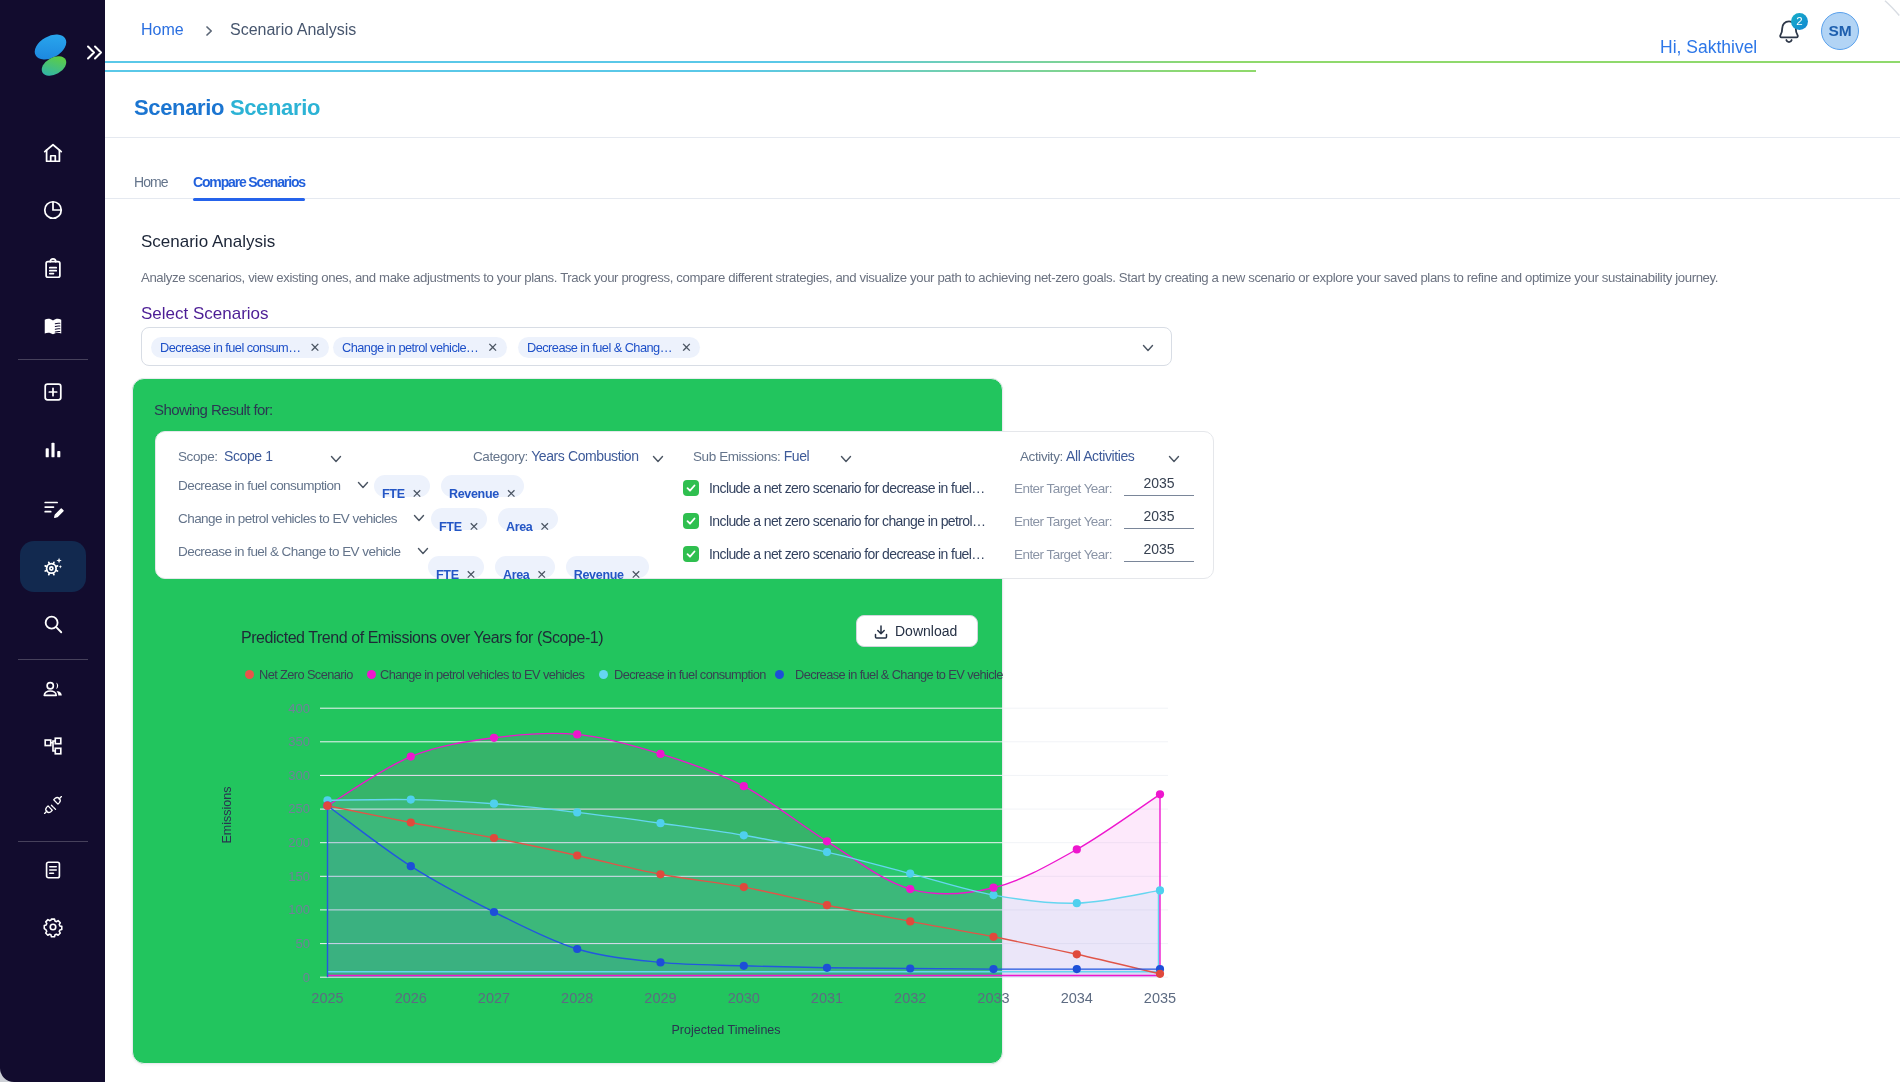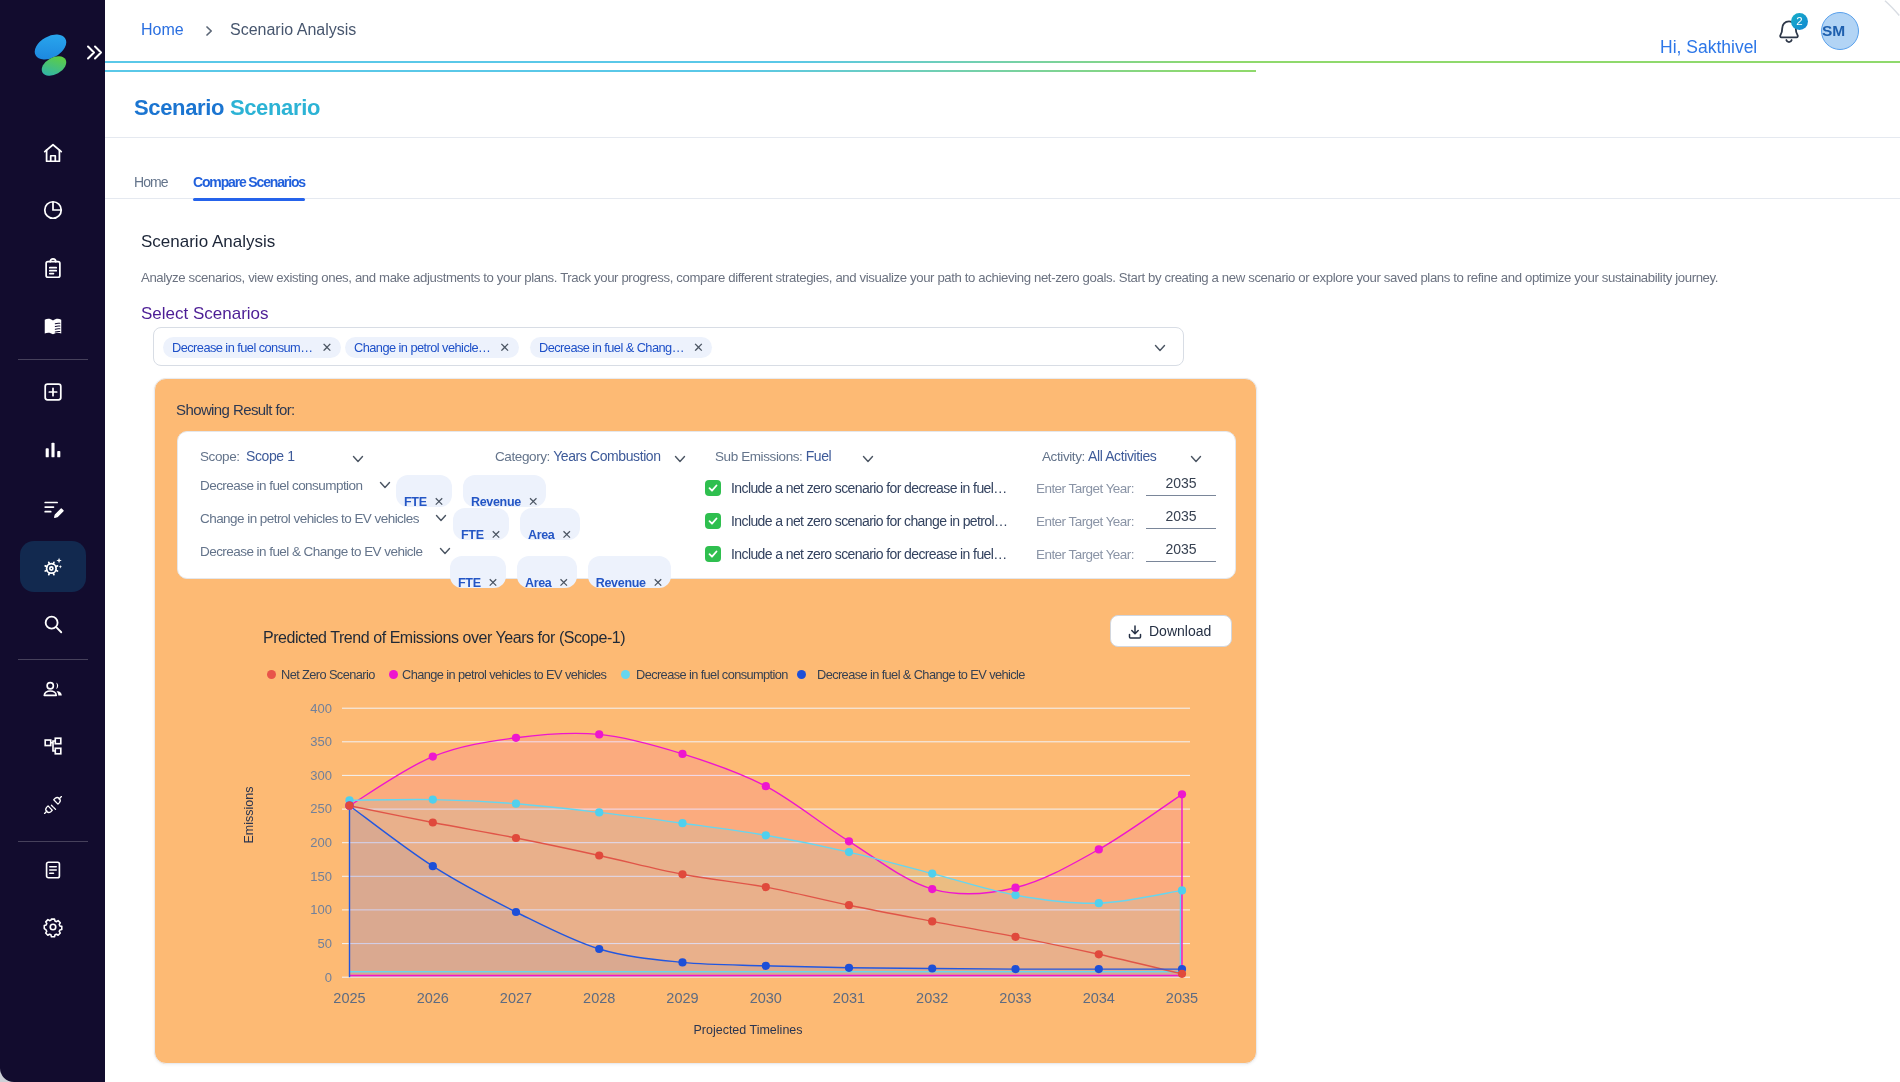--- a/index.html
+++ b/index.html
@@ -28,33 +28,33 @@
 
 #tab-home { position:absolute; left:134px; top:174px; font-size:14px; color:#64748b; letter-spacing:-0.9px; }
 #tab-cmp { position:absolute; left:193px; top:174px; font-size:14px; color:#2160dc; font-weight:bold; letter-spacing:-1.15px; }
 #tabline { position:absolute; left:105px; top:198px; width:1795px; height:1px; background:#e5e9f0; }
 #tabul { position:absolute; left:193px; top:198px; width:112px; height:3px; background:#2563eb; border-radius:2px; }
 
 
 #sec-h { position:absolute; left:141px; top:232px; font-size:17px; color:#1c2537; }
 #sec-p { position:absolute; left:141px; top:270px; font-size:13.2px; color:#6b7280; white-space:nowrap; letter-spacing:-0.38px; }
 #sel-label { position:absolute; left:141px; top:304px; font-size:17px; color:#4c1d95; }
-#selbox { position:absolute; left:141px; top:327px; width:1031px; height:39px; background:#fff; border:1px solid #d8dde5; border-radius:8px;margin-left:12px; }
+#selbox { position:absolute; left:141px; top:327px; width:1031px; height:39px; background:#fff; border:1px solid #d8dde5; border-radius:8px; }
 .chip { position:absolute; top:9px; height:21px; background:#edf2fc; border-radius:12px; font-size:12.8px; color:#1e50c8; line-height:21px; padding:0 9px; white-space:nowrap; letter-spacing:-0.55px; }
 .chip .x { color:#4b5563; font-size:13px; margin-left:9px; }
 #sel-chev { position:absolute; right:16px; top:13px; }
 
 
-#card { position:absolute; left:154px; top:378px; width:1103px; height:686px; background:#fdba74; border:1px solid #e9ebef; border-radius:12px; box-shadow:0 1px 3px rgba(16,24,40,0.06); }
+#card { position:absolute; left:132px; top:378px; width:871px; height:686px; background:#22c55e; border:1px solid #e9ebef; border-radius:12px; box-shadow:0 1px 3px rgba(16,24,40,0.06); }
 #card-h { position:absolute; left:21px; top:22px; font-size:15px; font-weight:500; color:#2b3852; letter-spacing:-0.6px; }
 #fbox { position:absolute; left:22px; top:52px; width:1059px; height:148px; border:1px solid #e5e7eb; border-radius:10px; background:#fff; }
 .glabel { color:#64748b; font-size:13.5px; letter-spacing:-0.4px; }
 .gval { color:#3d5a99; font-size:14px; letter-spacing:-0.4px; }
 .frow { position:absolute; left:22px; font-size:13.5px; color:#64748b; white-space:nowrap; letter-spacing:-0.55px; }
-.fchip { display:inline-block; height:22px; background:#edf2fc; border-radius:12px; font-size:12.5px; font-weight:bold; color:#2456c5; line-height:22px; padding:16px 8px; margin-right:11px; vertical-align:middle; letter-spacing:-0.3px; }
+.fchip { display:inline-block; height:22px; background:#edf2fc; border-radius:12px; font-size:12.5px; font-weight:bold; color:#2456c5; line-height:22px; padding:8px 8px; margin-right:11px; vertical-align:middle; letter-spacing:-0.3px; }
 .fchip .x { color:#4b5563; font-weight:normal; margin-left:7px; }
 .chk { position:absolute; width:16px; height:16px; background:#2fbf4f; border-radius:4px; }
 .chk svg { position:absolute; left:2px; top:2px; }
 .inc { position:absolute; font-size:14px; color:#33425f; white-space:nowrap; letter-spacing:-0.6px; }
 .ety { position:absolute; font-size:13.5px; color:#8a94a6; white-space:nowrap; letter-spacing:-0.55px; }
 .yr { position:absolute; width:70px; text-align:center; font-size:14px; color:#374151; border-bottom:1px solid #7a8699; padding-bottom:4px; }
 
 
 #chart-title { position:absolute; left:108px; top:250px; font-size:16px; color:#1f2937; letter-spacing:-0.45px; }
 #dlbtn { position:absolute; right:24px; top:236px; width:122px; height:32px; border:1px solid #d2d6dd; border-radius:8px; background:#fff; }
@@ -185,21 +185,21 @@
       <path d="M4 2l4.2 4L4 10" stroke="#5b6676" stroke-width="1.7" fill="none" stroke-linecap="round" stroke-linejoin="round"></path>
     </svg>
   <div class="crumb-cur">Scenario Analysis</div>
   <div style="position:absolute;left:1555px;top:19px;font-size:17.5px;color:#2d77e8;margin-top:18px;">Hi, Sakthivel</div>
   <svg style="position:absolute;left:1670px;top:18px;" width="28" height="29" viewBox="0 0 26 27">
       <path d="M13 3.2c-3.8 0-6.3 2.9-6.3 6.4 0 3.1-.8 5.1-1.7 6.4-.5.8-.1 2 1 2h14c1.1 0 1.5-1.2 1-2-.9-1.3-1.7-3.3-1.7-6.4 0-3.5-2.5-6.4-6.3-6.4z" fill="none" stroke="#2d3748" stroke-width="1.7" stroke-linejoin="round"></path>
       <path d="M10.5 20.5a2.6 2.6 0 0 0 5 0" fill="none" stroke="#2d3748" stroke-width="1.7" stroke-linecap="round"></path>
     </svg>
   <circle-badge style="position:absolute;left:1686px;top:13px;width:17px;height:17px;background:linear-gradient(135deg,#17b0c8,#1286d2);border-radius:50%;display:block;"></circle-badge>
   <div style="position:absolute;left:1686px;top:13px;width:17px;height:17px;color:#fff;font-size:11.5px;text-align:center;line-height:17px;">2</div>
-  <div style="position:absolute;left:1716px;top:12px;width:38px;height:38px;border-radius:50%;background:#b2d4f5;border:1.5px solid #58a0ec;color:#1e5fae;font-weight:bold;font-size:15.5px;line-height:36px;">SM</div>
+  <div style="position:absolute;left:1716px;top:12px;width:38px;height:38px;border-radius:50%;background:#b2d4f5;border:1.5px solid #58a0ec;color:#1e5fae;font-weight:bold;font-size:15.5px;text-align:center;line-height:36px;">SM</div>
 </div>
 <svg style="position:absolute;left:1878px;top:0;" width="22" height="16" viewBox="0 0 22 16">
     <path d="M7 0.75 Q13.5 6.5 21.3 15.5" fill="none" stroke="#d9dde3" stroke-width="1.5"></path>
   </svg>
 <div id="gline1"></div>
 <div id="gline2"></div>
 <div id="ptitle">Scenario <span>Scenario</span></div>
 <div id="hr1"></div>
 <div id="tab-home">Home</div>
 <div id="tab-cmp">Compare Scenarios</div>

